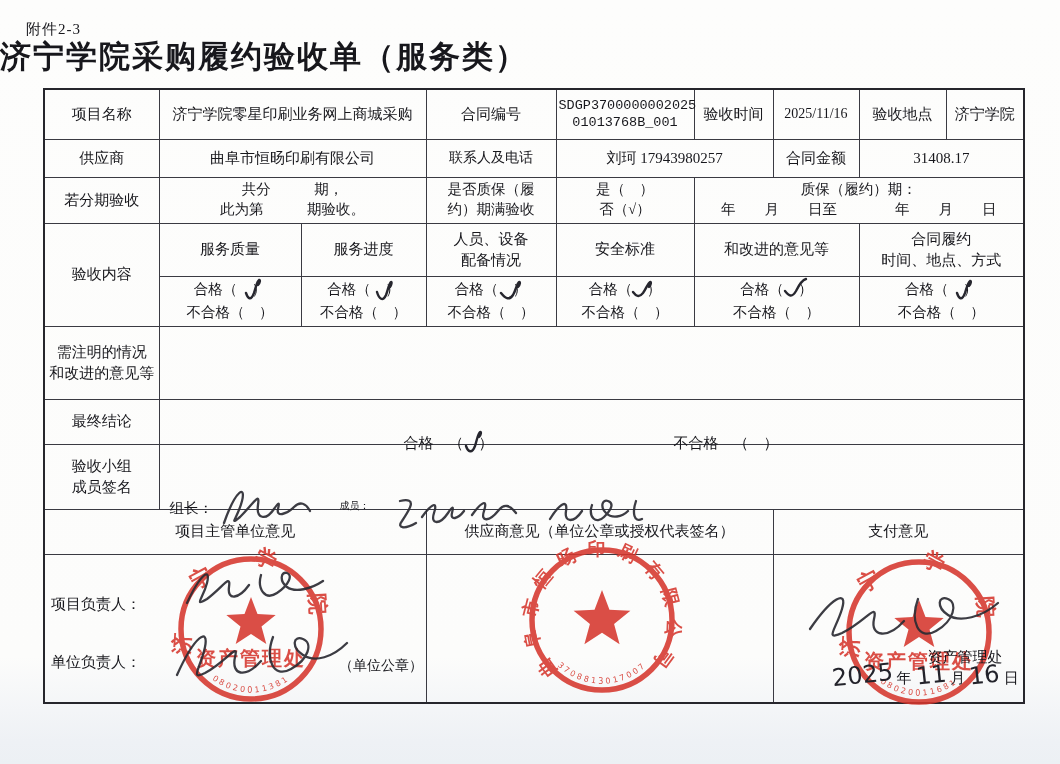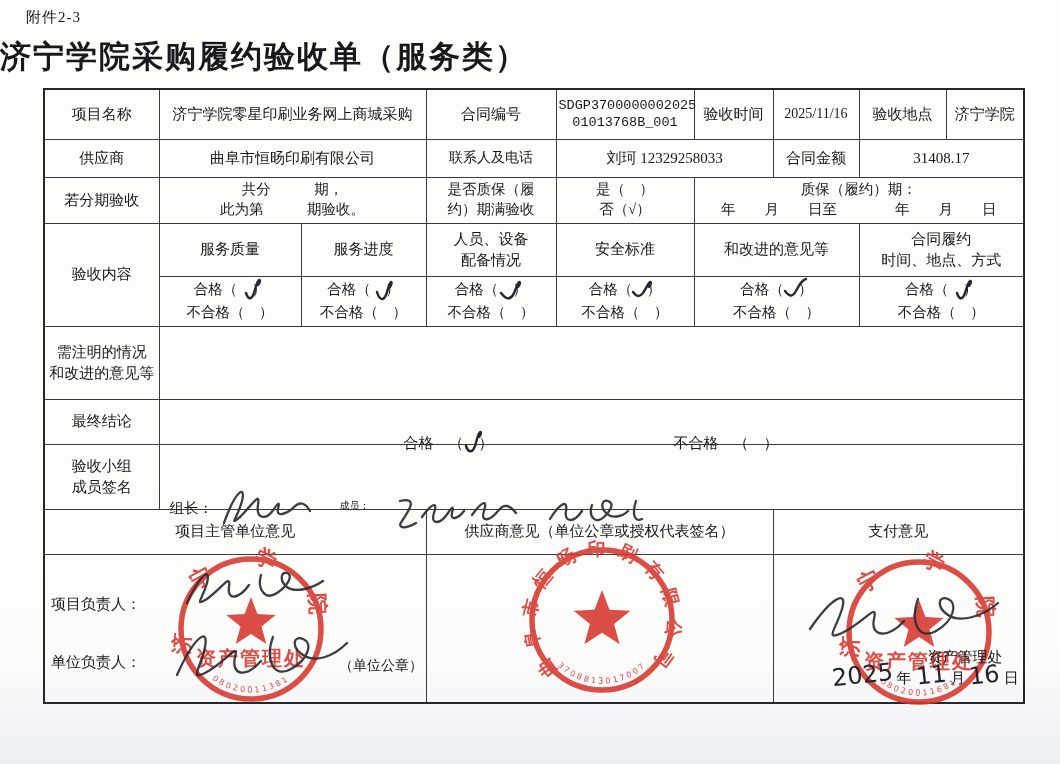--- a/index.html
+++ b/index.html
@@ -2,21 +2,21 @@
 <html><head>
 <meta charset="utf-8">
 <style>
   * { margin:0; padding:0; box-sizing:border-box; }
   body { background:#e9ecf0; font-family:"Liberation Serif","DejaVu Serif",serif; }
   .page {
     position:relative; width:1060px; height:764px; overflow:hidden;
     background:linear-gradient(180deg,#fdfdfc 0%,#fcfcfb 86%,#eef1f5 97%,#ecf0f4 100%);
     color:#17171c;
   }
-  .attachment { position:absolute; left:26px; top:8px; font-size:15px; letter-spacing:1px; }
+  .attachment { position:absolute; left:26px; top:20px; font-size:15px; letter-spacing:1px; }
   .title { position:absolute; left:0; right:0; top:36px; text-align:left;
            font-size:31px; font-weight:700; letter-spacing:2px; }
   table.form { position:absolute; left:43px; top:88px; width:980px;
     border-collapse:collapse; table-layout:fixed; border:2px solid #26262c; }
   td { border:1px solid #3a3a42; text-align:center; vertical-align:middle;
        font-size:15px; padding:0 2px; position:relative; }
   .pre { white-space:pre-line; line-height:1.35; }
   .small2 { font-size:13.5px; line-height:1.3;font-family:Liberation Mono, monospace; }
   .chkcell .line { display:block; line-height:23px; font-size:14.5px; }
   .leftalign { text-align:left; }
@@ -75,21 +75,21 @@
       <td>验收时间</td>
       <td style="font-size:14px">2025/11/16</td>
       <td>验收地点</td>
       <td>济宁学院</td>
     </tr>
 
     <tr style="height:38px">
       <td>供应商</td>
       <td colspan="2">曲阜市恒旸印刷有限公司</td>
       <td style="font-size:14px">联系人及电话</td>
-      <td colspan="2">刘珂 12329258033</td>
+      <td colspan="2">刘珂 17943980257</td>
       <td>合同金额</td>
       <td colspan="2">31408.17</td>
     </tr>
 
     <tr style="height:46px">
       <td>若分期验收</td>
       <td colspan="2" class="pre" style="font-size:14.5px">共分　　　期，
 此为第　　　期验收。</td>
       <td class="pre" style="font-size:14.5px">是否质保（履
 约）期满验收</td>

